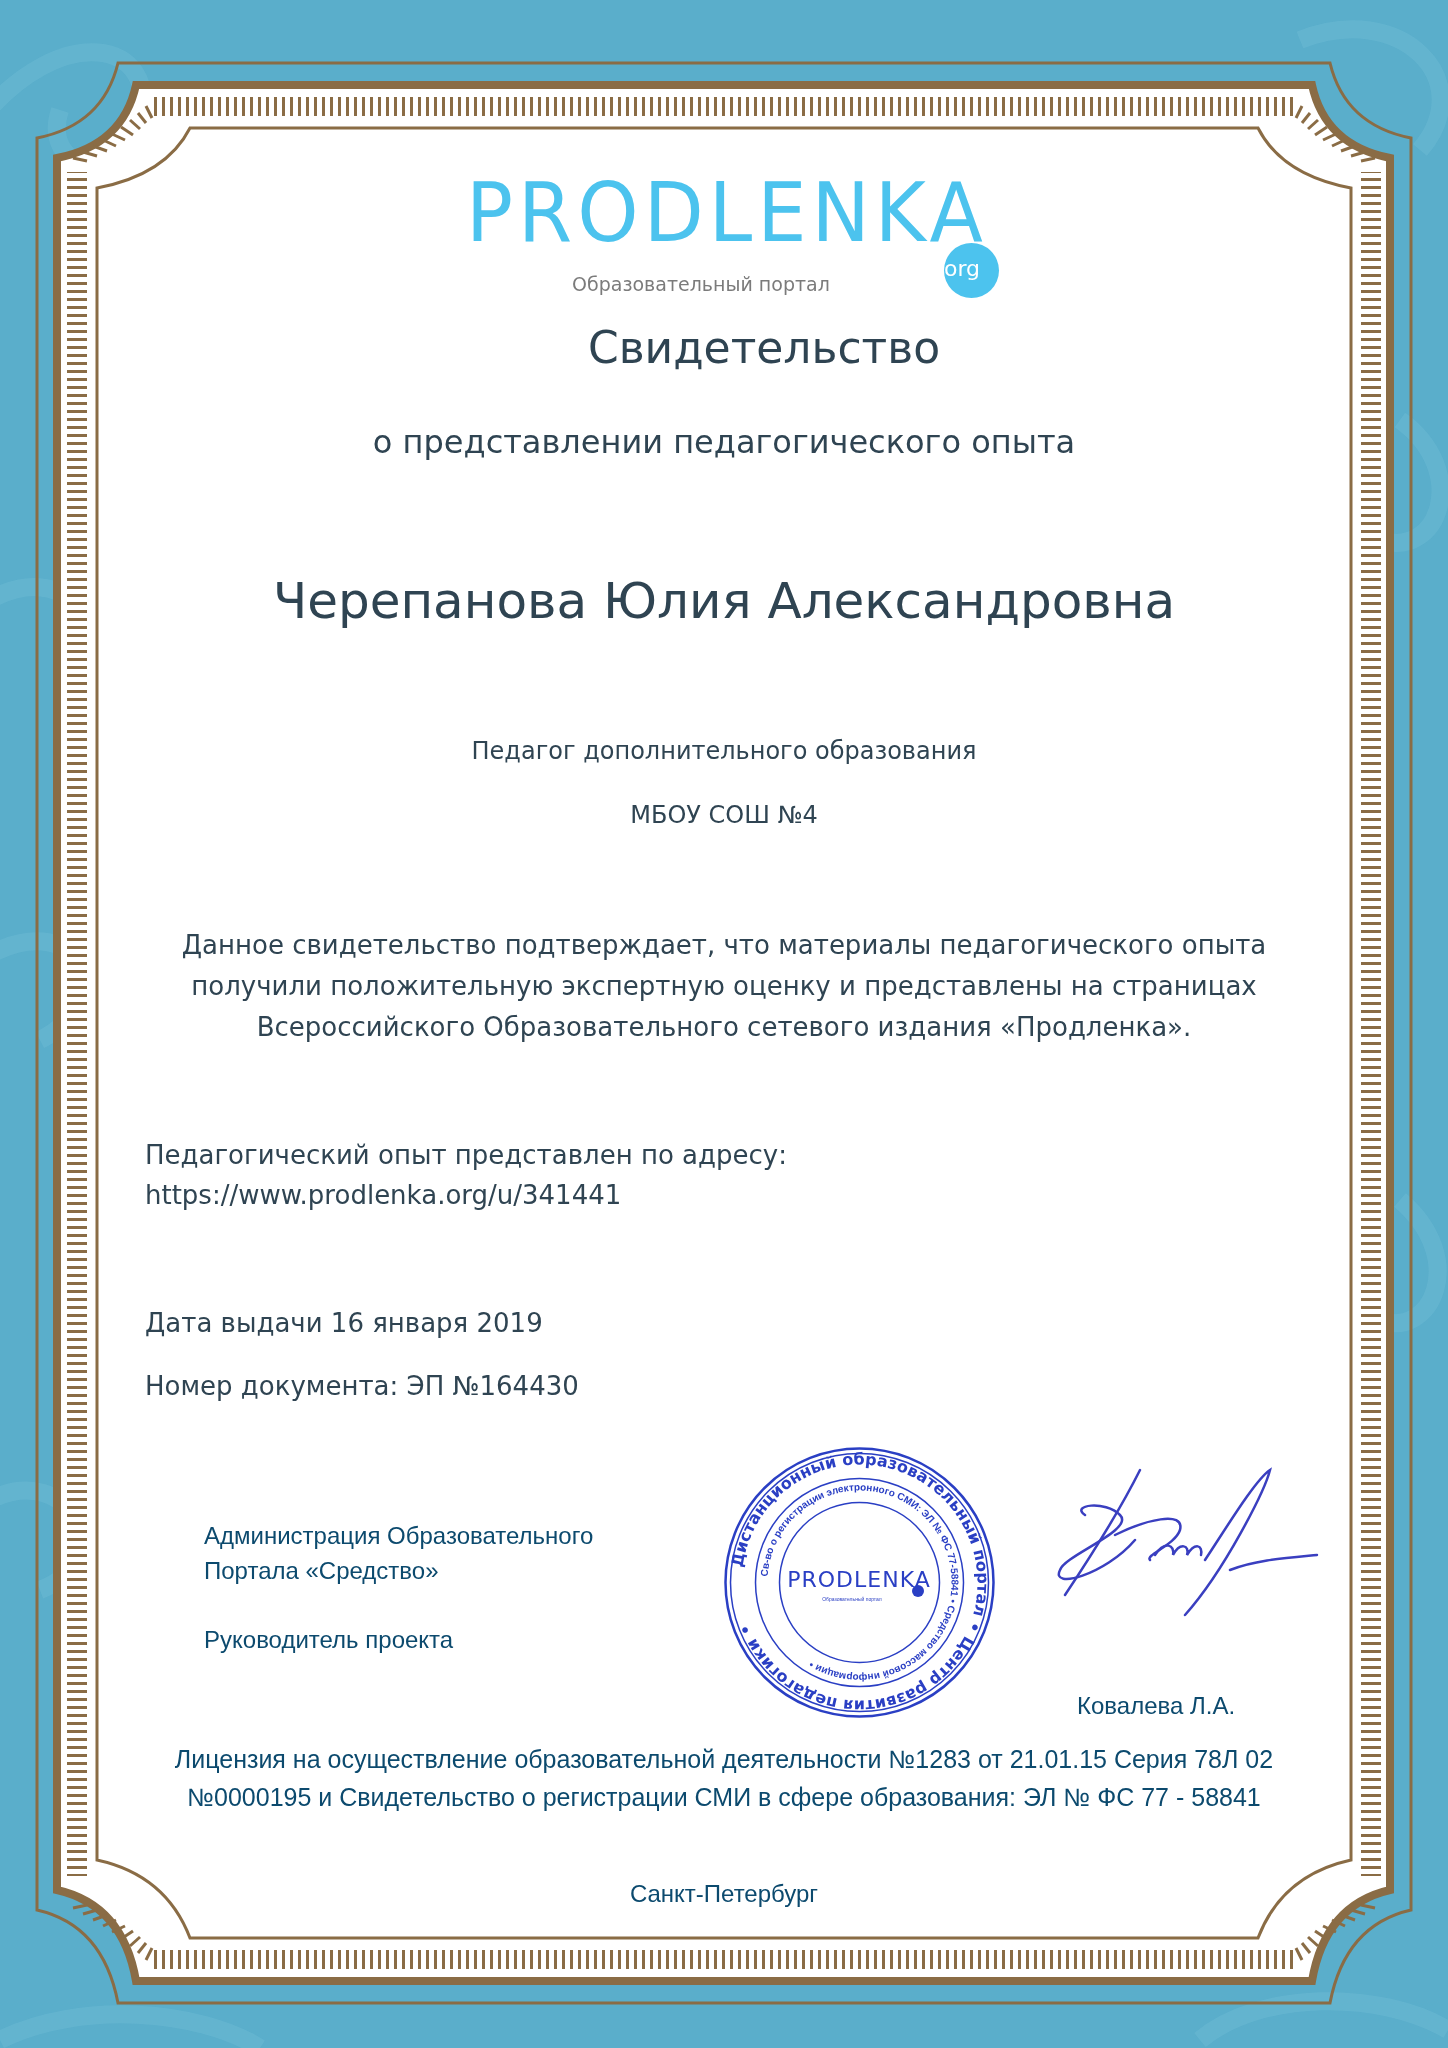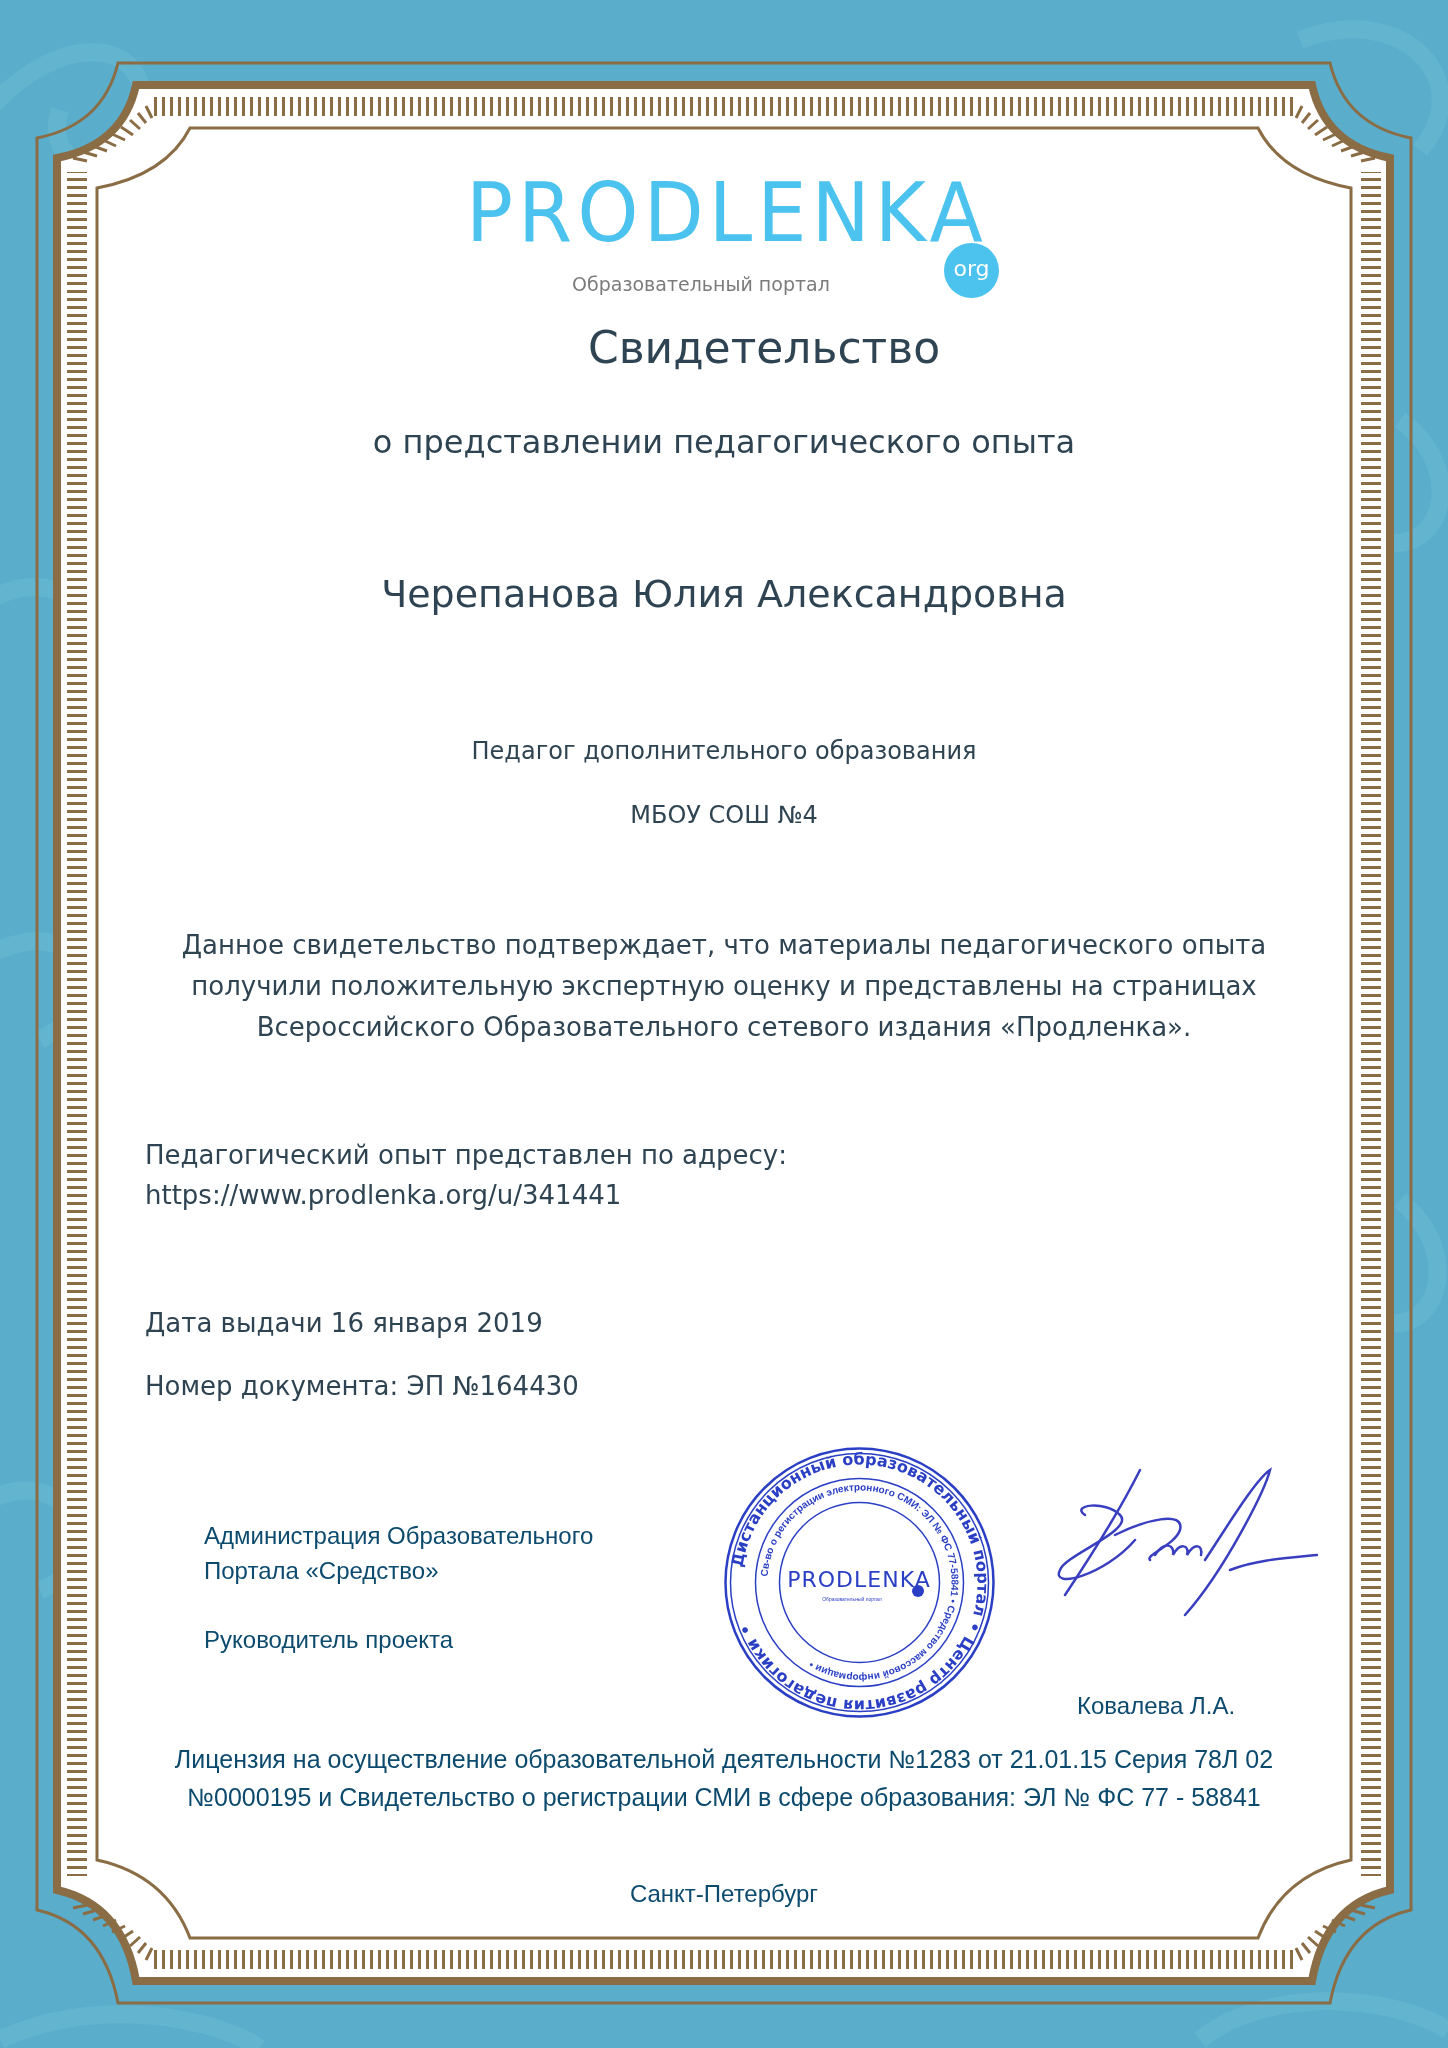--- a/index.html
+++ b/index.html
@@ -52,37 +52,36 @@
       color: #7b7b7b;
     }
     .logo-org {
       position: absolute;
       left: 944px; top: 243px;
       width: 55px; height: 55px;
       border-radius: 50%;
       background: #4cc3ee;
       color: #ffffff;
       font-size: 22px;
-      text-align: center;
       line-height: 52px;
     }
 
     .slate { color: #2f4452; }
     .title {
       top: 322px;
       font-size: 44px;
       padding-left: 40px;
     }
     .subtitle {
       top: 423px;
       font-size: 32px;
     }
     .person-name {
       top: 572px;
-      font-size: 38px;
+      font-size: 50px;
     }
     .position-line {
       top: 737px;
       font-size: 24px;
     }
     .school-line {
       top: 801px;
       font-size: 24px;
     }
     .statement {

